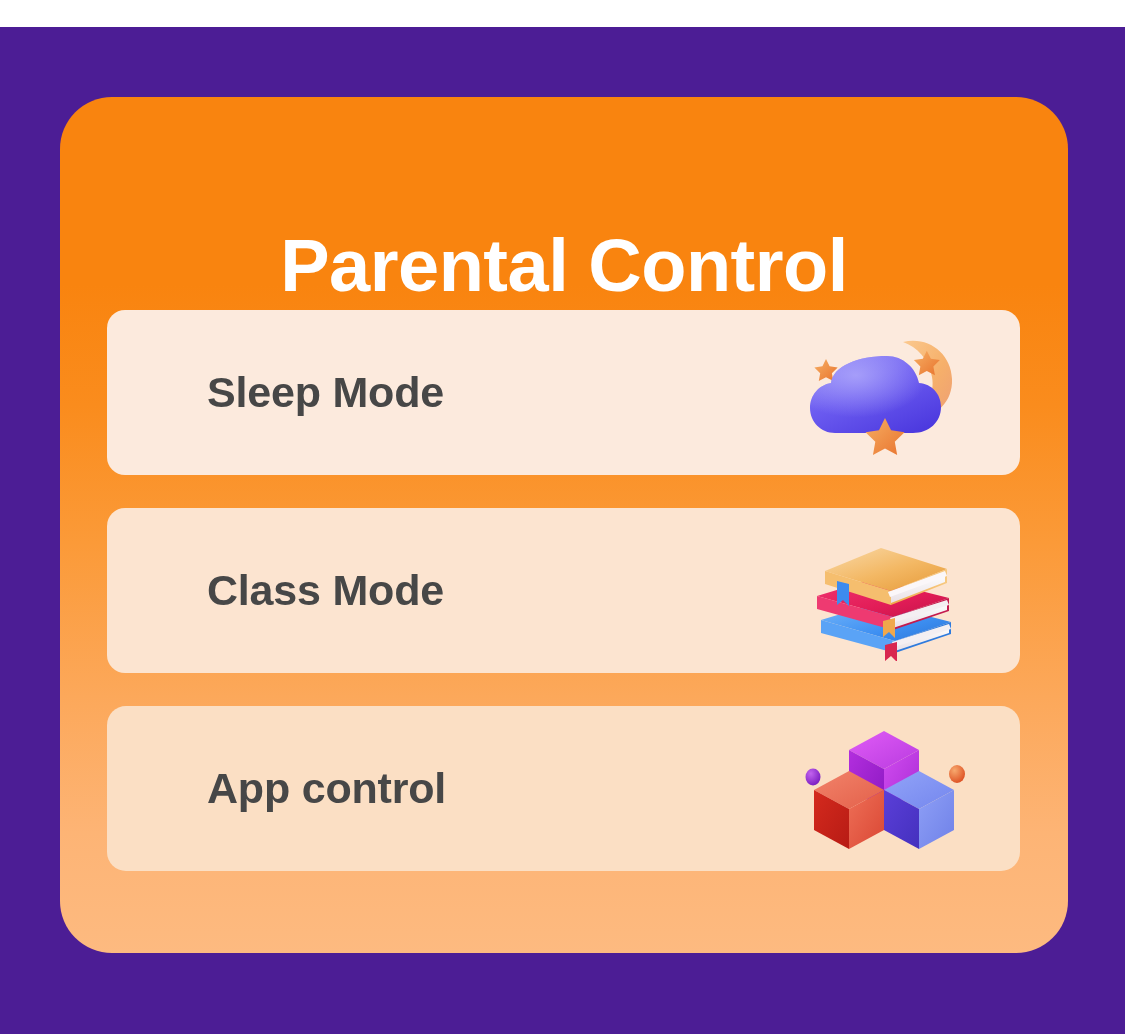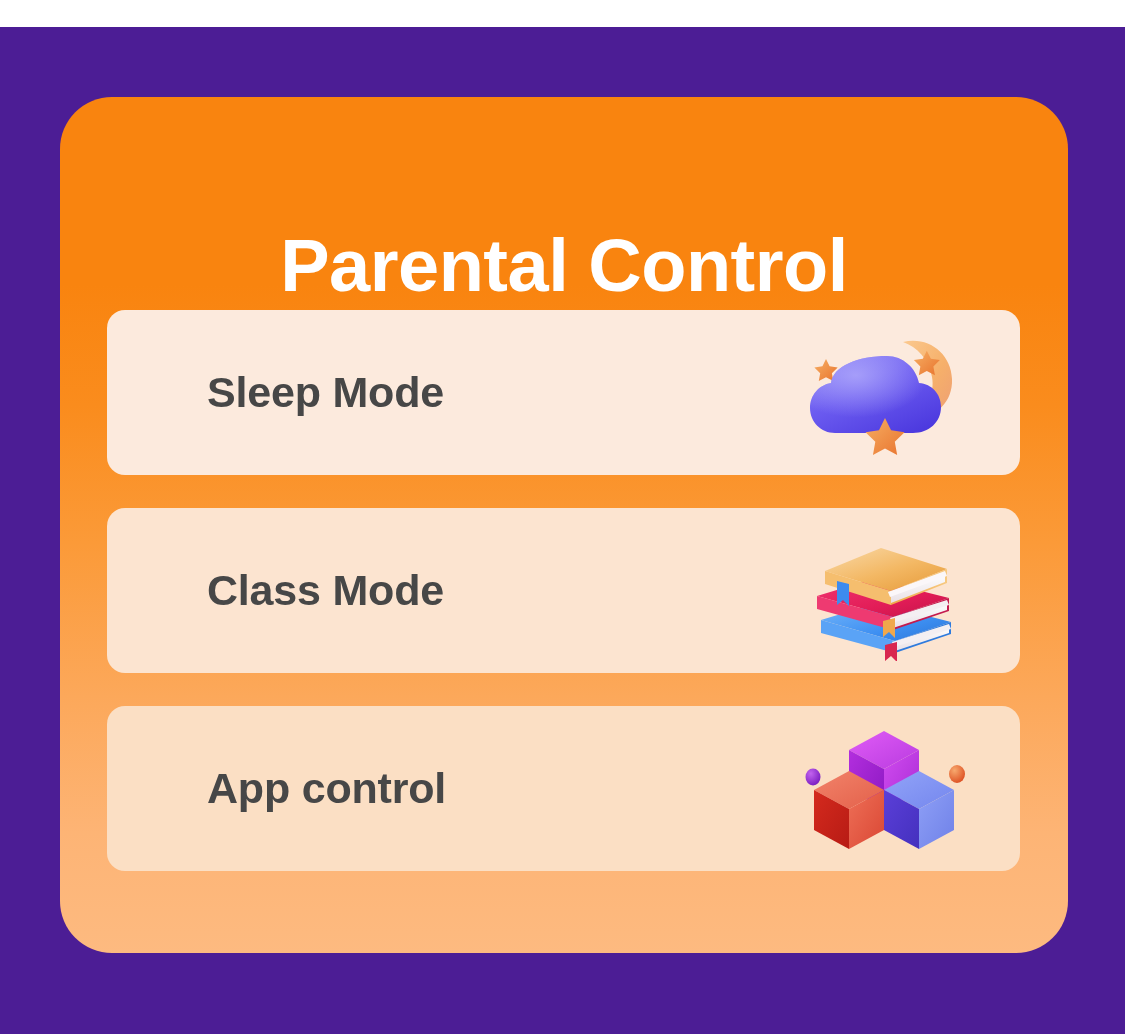--- a/index.html
+++ b/index.html
@@ -70,21 +70,21 @@
     height: 165px;
     border-radius: 18px;
     display: flex;
     align-items: center;
     justify-content: space-between;
     padding: 0 35px 0 100px;
     background: rgba(255, 249, 243, 0.90);
   }
   .card.c1 { background: #fceadd; }
   .card.c2 { background: #fce4d0; text-align: right; }
-  .card.c3 { background: #fbdfc4; }
+  .card.c3 { background: #fbdfc4; border-radius: 19px; }
 
   .card-label {
     color: #474747;
     font-size: 43px;
     font-weight: bold;
     letter-spacing: -0.2px;
     line-height: 1;
     white-space: nowrap;
   }
 

